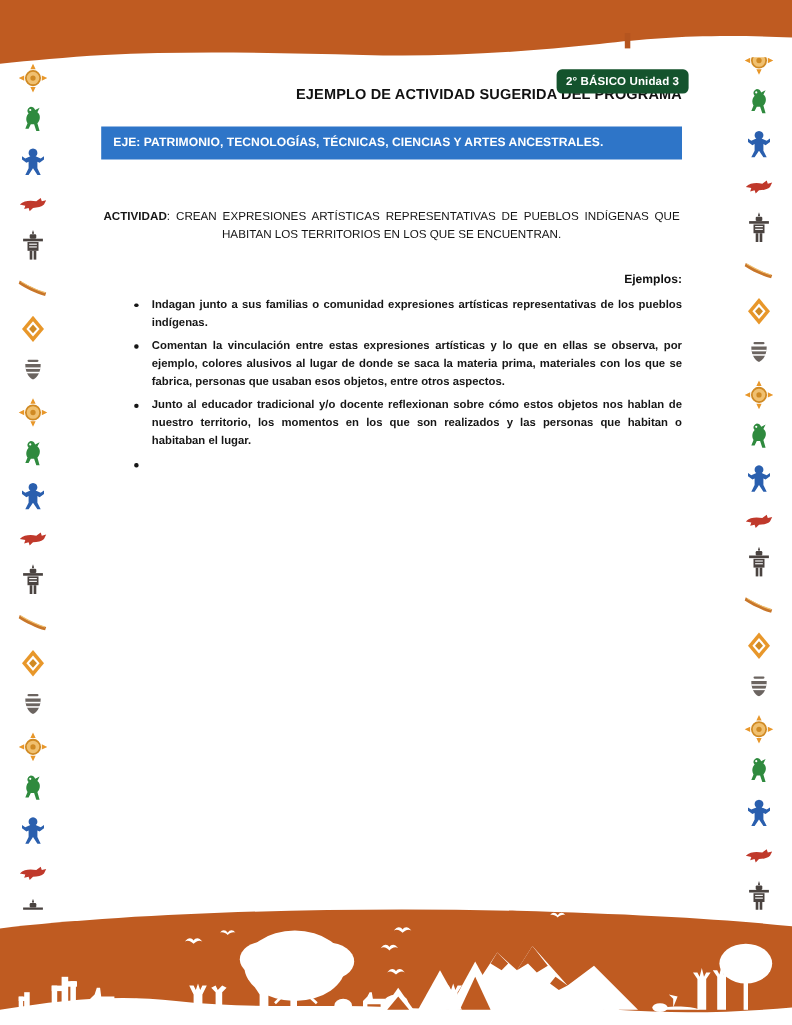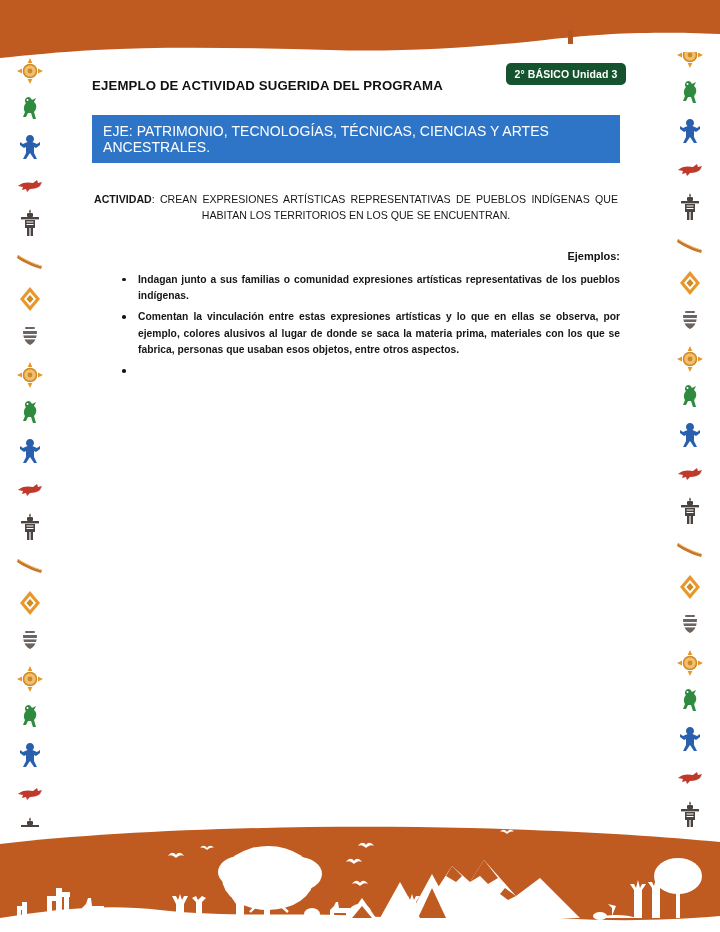--- a/index.html
+++ b/index.html
@@ -82,43 +82,43 @@
   
   #content {
     position: absolute;
     top: 78px;
     left: 92px;
     width: 528px;
     z-index: 3;
   }
 
   #doc-title {
-    text-align: left;
+    text-align: right;
     font-size: 13.2px;
     font-weight: bold;
     letter-spacing: .15px;
     color: #111111;
     margin: 0 0 22px 0;
   }
 
   #eje-bar {
     background: #2e75c8;
     color: #ffffff;
-    font-size: 14px;
-    font-weight: normal;
+    font-size: 11px;
+    font-weight: bold;
     padding: 8px 10px 8px 11px;
     box-sizing: border-box;
     min-height: 30px;
     display: flex;
     align-items: center;
     letter-spacing: .05px;
   }
 
   #actividad-block {
-    margin-top: 28px;
+    margin-top: 44px;
     font-size: 10.6px;
     line-height: 1.55;
     text-align: justify;
     text-align-last: center;
     color: #161616;
     padding: 0 2px;
   }
   #actividad-label { font-weight: bold; }
 
   #ejemplos-label {
@@ -426,20 +426,24 @@
       <li>
         <span class="bullet-dot"></span>
         <span>Indagan junto a sus familias o comunidad expresiones artísticas representativas de los pueblos indígenas.</span>
       </li>
       <li>
         <span class="bullet-dot"></span>
         <span>Comentan la vinculación entre estas expresiones artísticas y lo que en ellas se observa, por ejemplo, colores alusivos al lugar de donde se saca la materia prima, materiales con los que se fabrica, personas que usaban esos objetos, entre otros aspectos.</span>
       </li>
       <li>
         <span class="bullet-dot"></span>
+        <span>Junto al educador tradicional y/o docente reflexionan sobre cómo estos objetos nos hablan de nuestro territorio, los momentos en los que son realizados y las personas que habitan o habitaban el lugar.</span>
+      </li>
+      <li>
+        <span class="bullet-dot"></span>
       </li>
     </ul>
   </div>
 
   <svg id="footer-scene" viewBox="0 0 720 106" preserveAspectRatio="none">
 
     <path d="M0,18 C120,4 300,-2 470,2 C580,5 660,10 720,16 L720,106 L0,106 Z" fill="#bf5b21"></path>
 
     <path d="M0,92 C60,82 110,78 160,84 C230,92 300,86 360,90
              C430,94 500,88 560,92 C620,96 670,94 720,90

